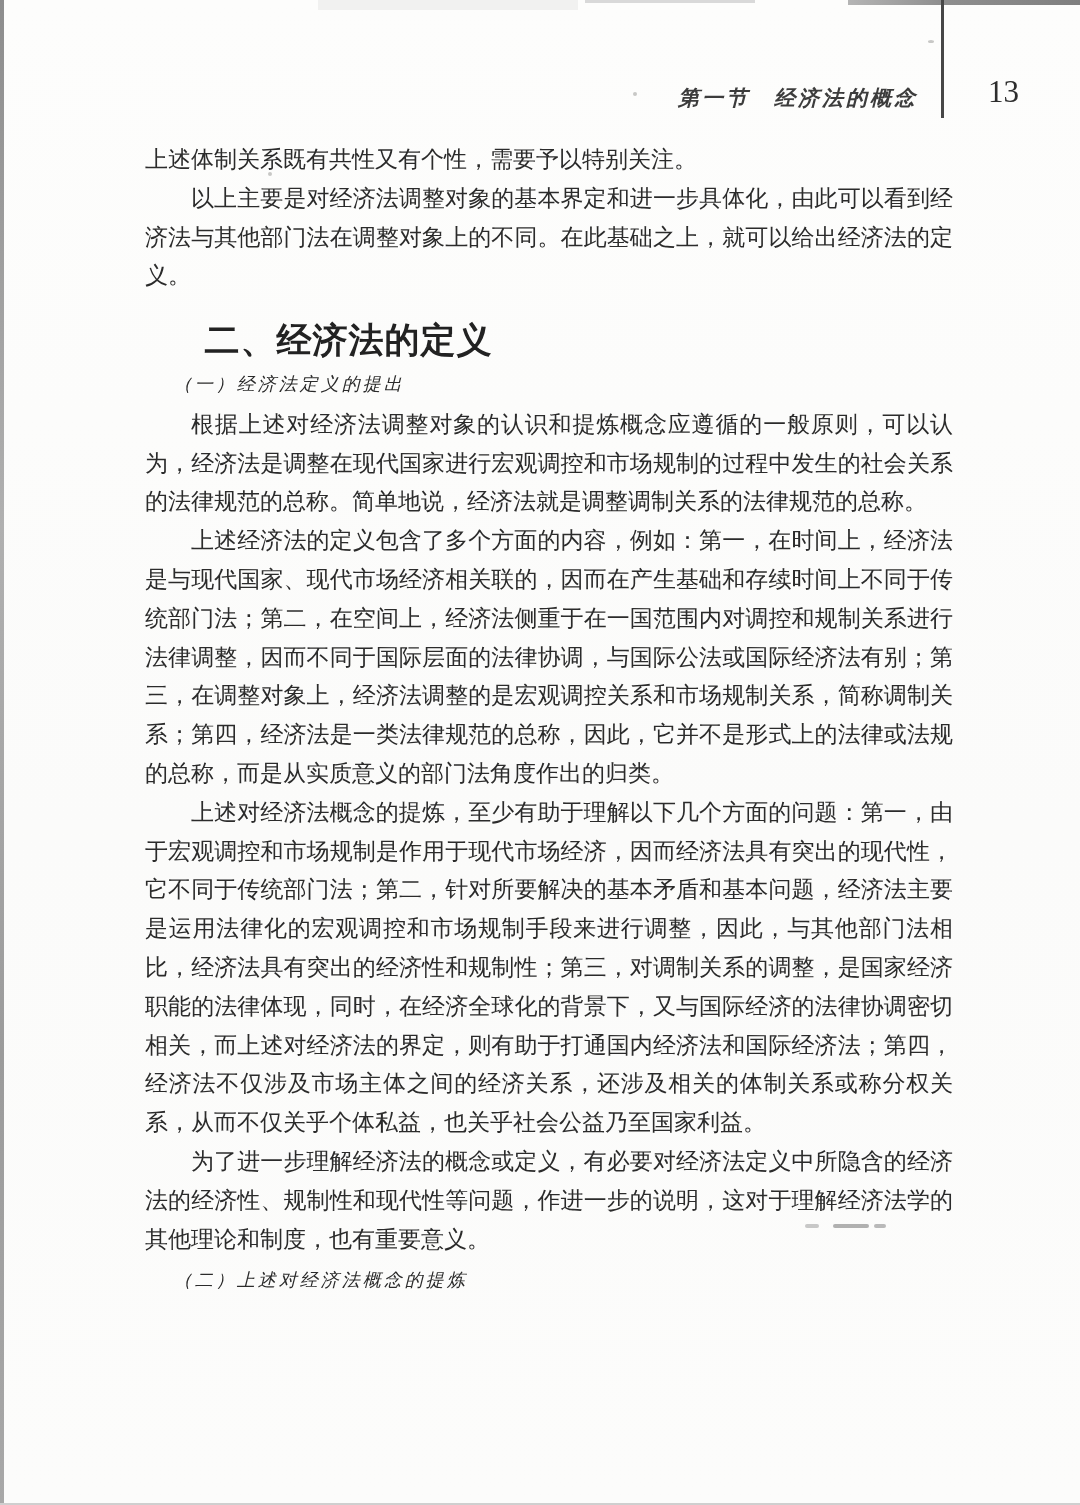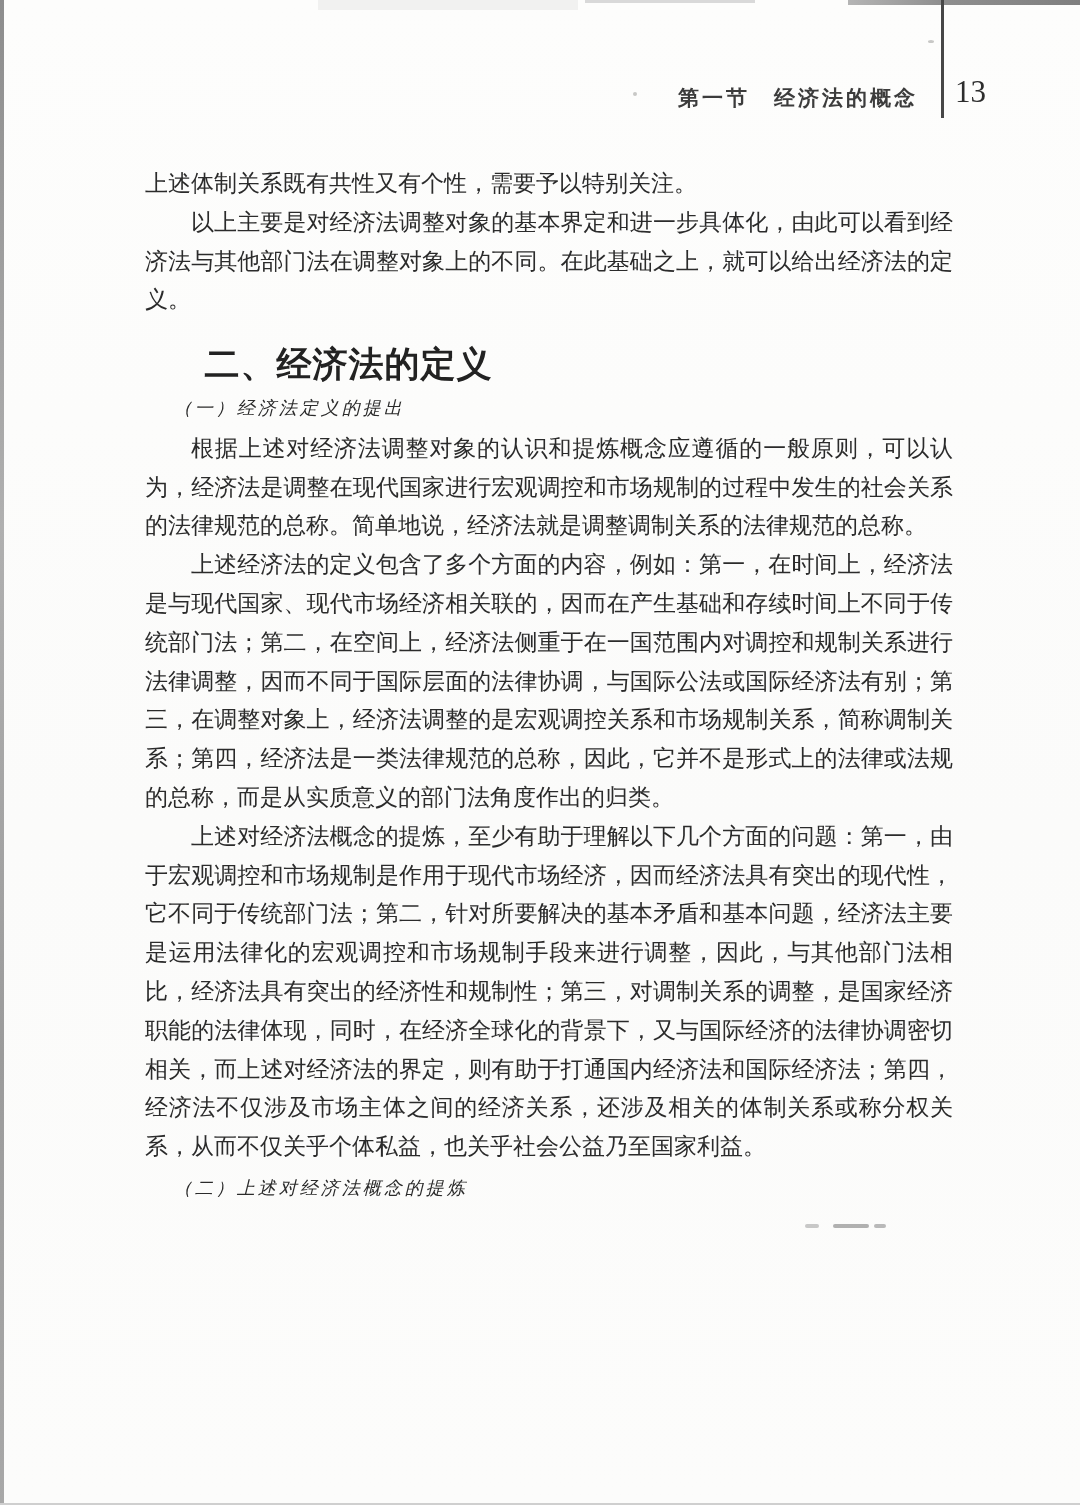--- a/index.html
+++ b/index.html
@@ -51,35 +51,35 @@
 
   
   .header-rule {
     position: absolute; left: 941px; top: 0; width: 3px; height: 118px;
     background: #474747;
   }
   .header-title {
     position: absolute; top: 84px; right: 162px;
     font-family: "Liberation Sans", "DejaVu Sans", sans-serif;
     font-size: 21px; font-weight: 600; color: #3c3c3c;
-    letter-spacing: 3px; white-space: nowrap;
+    letter-spacing: 3px; white-space: nowrap; font-style: italic;
   }
   .page-number {
     position: absolute; top: 74px; left: 955px; width: 64px;
-    text-align: left; font-size: 31px; color: #2d2d2d;
+    text-align: right; font-size: 31px; color: #2d2d2d;
   }
 
   
   .body-content {
     position: absolute; left: 145px; top: 141px; width: 808px;
     font-size: 23px; line-height: 38.8px; color: #2b2b2b;
     text-align: justify;
   }
   .para { margin: 0; text-indent: 2em; }
-  .para.no-indent { text-indent: 0; margin-top: 24px; }
+  .para.no-indent { text-indent: 0; }
   .h-main {
     font-family: "Liberation Sans", "DejaVu Sans", sans-serif;
     font-weight: bold; font-size: 35px; color: #222222;
     margin: 25px 0 5px 0; text-indent: 1.7em; letter-spacing: 1px;
   }
   .h-sub {
     font-style: italic; font-size: 18px; color: #2b2b2b;
     margin: 2px 0 2px 0; text-indent: 1.6em; letter-spacing: 3px;
   }
 </style>
@@ -105,16 +105,17 @@
   <div class="page-number">13</div>
 
   <main class="body-content">
       <div class="para no-indent">上述体制关系既有共性又有个性，需要予以特别关注。</div>
       <div class="para">以上主要是对经济法调整对象的基本界定和进一步具体化，由此可以看到经济法与其他部门法在调整对象上的不同。在此基础之上，就可以给出经济法的定义。</div>
       <div class="h-main">二、经济法的定义</div>
       <div class="h-sub">（一）经济法定义的提出</div>
       <div class="para">根据上述对经济法调整对象的认识和提炼概念应遵循的一般原则，可以认为，经济法是调整在现代国家进行宏观调控和市场规制的过程中发生的社会关系的法律规范的总称。简单地说，经济法就是调整调制关系的法律规范的总称。</div>
       <div class="para">上述经济法的定义包含了多个方面的内容，例如：第一，在时间上，经济法是与现代国家、现代市场经济相关联的，因而在产生基础和存续时间上不同于传统部门法；第二，在空间上，经济法侧重于在一国范围内对调控和规制关系进行法律调整，因而不同于国际层面的法律协调，与国际公法或国际经济法有别；第三，在调整对象上，经济法调整的是宏观调控关系和市场规制关系，简称调制关系；第四，经济法是一类法律规范的总称，因此，它并不是形式上的法律或法规的总称，而是从实质意义的部门法角度作出的归类。</div>
       <div class="para">上述对经济法概念的提炼，至少有助于理解以下几个方面的问题：第一，由于宏观调控和市场规制是作用于现代市场经济，因而经济法具有突出的现代性，它不同于传统部门法；第二，针对所要解决的基本矛盾和基本问题，经济法主要是运用法律化的宏观调控和市场规制手段来进行调整，因此，与其他部门法相比，经济法具有突出的经济性和规制性；第三，对调制关系的调整，是国家经济职能的法律体现，同时，在经济全球化的背景下，又与国际经济的法律协调密切相关，而上述对经济法的界定，则有助于打通国内经济法和国际经济法；第四，经济法不仅涉及市场主体之间的经济关系，还涉及相关的体制关系或称分权关系，从而不仅关乎个体私益，也关乎社会公益乃至国家利益。</div>
+      <div class="para">为了进一步理解经济法的概念或定义，有必要对经济法定义中所隐含的经济法的经济性、规制性和现代性等问题，作进一步的说明，这对于理解经济法学的其他理论和制度，也有重要意义。</div>
       <div class="h-sub">（二）上述对经济法概念的提炼</div>
     </main>
 
 </div>
 
 </body></html>

